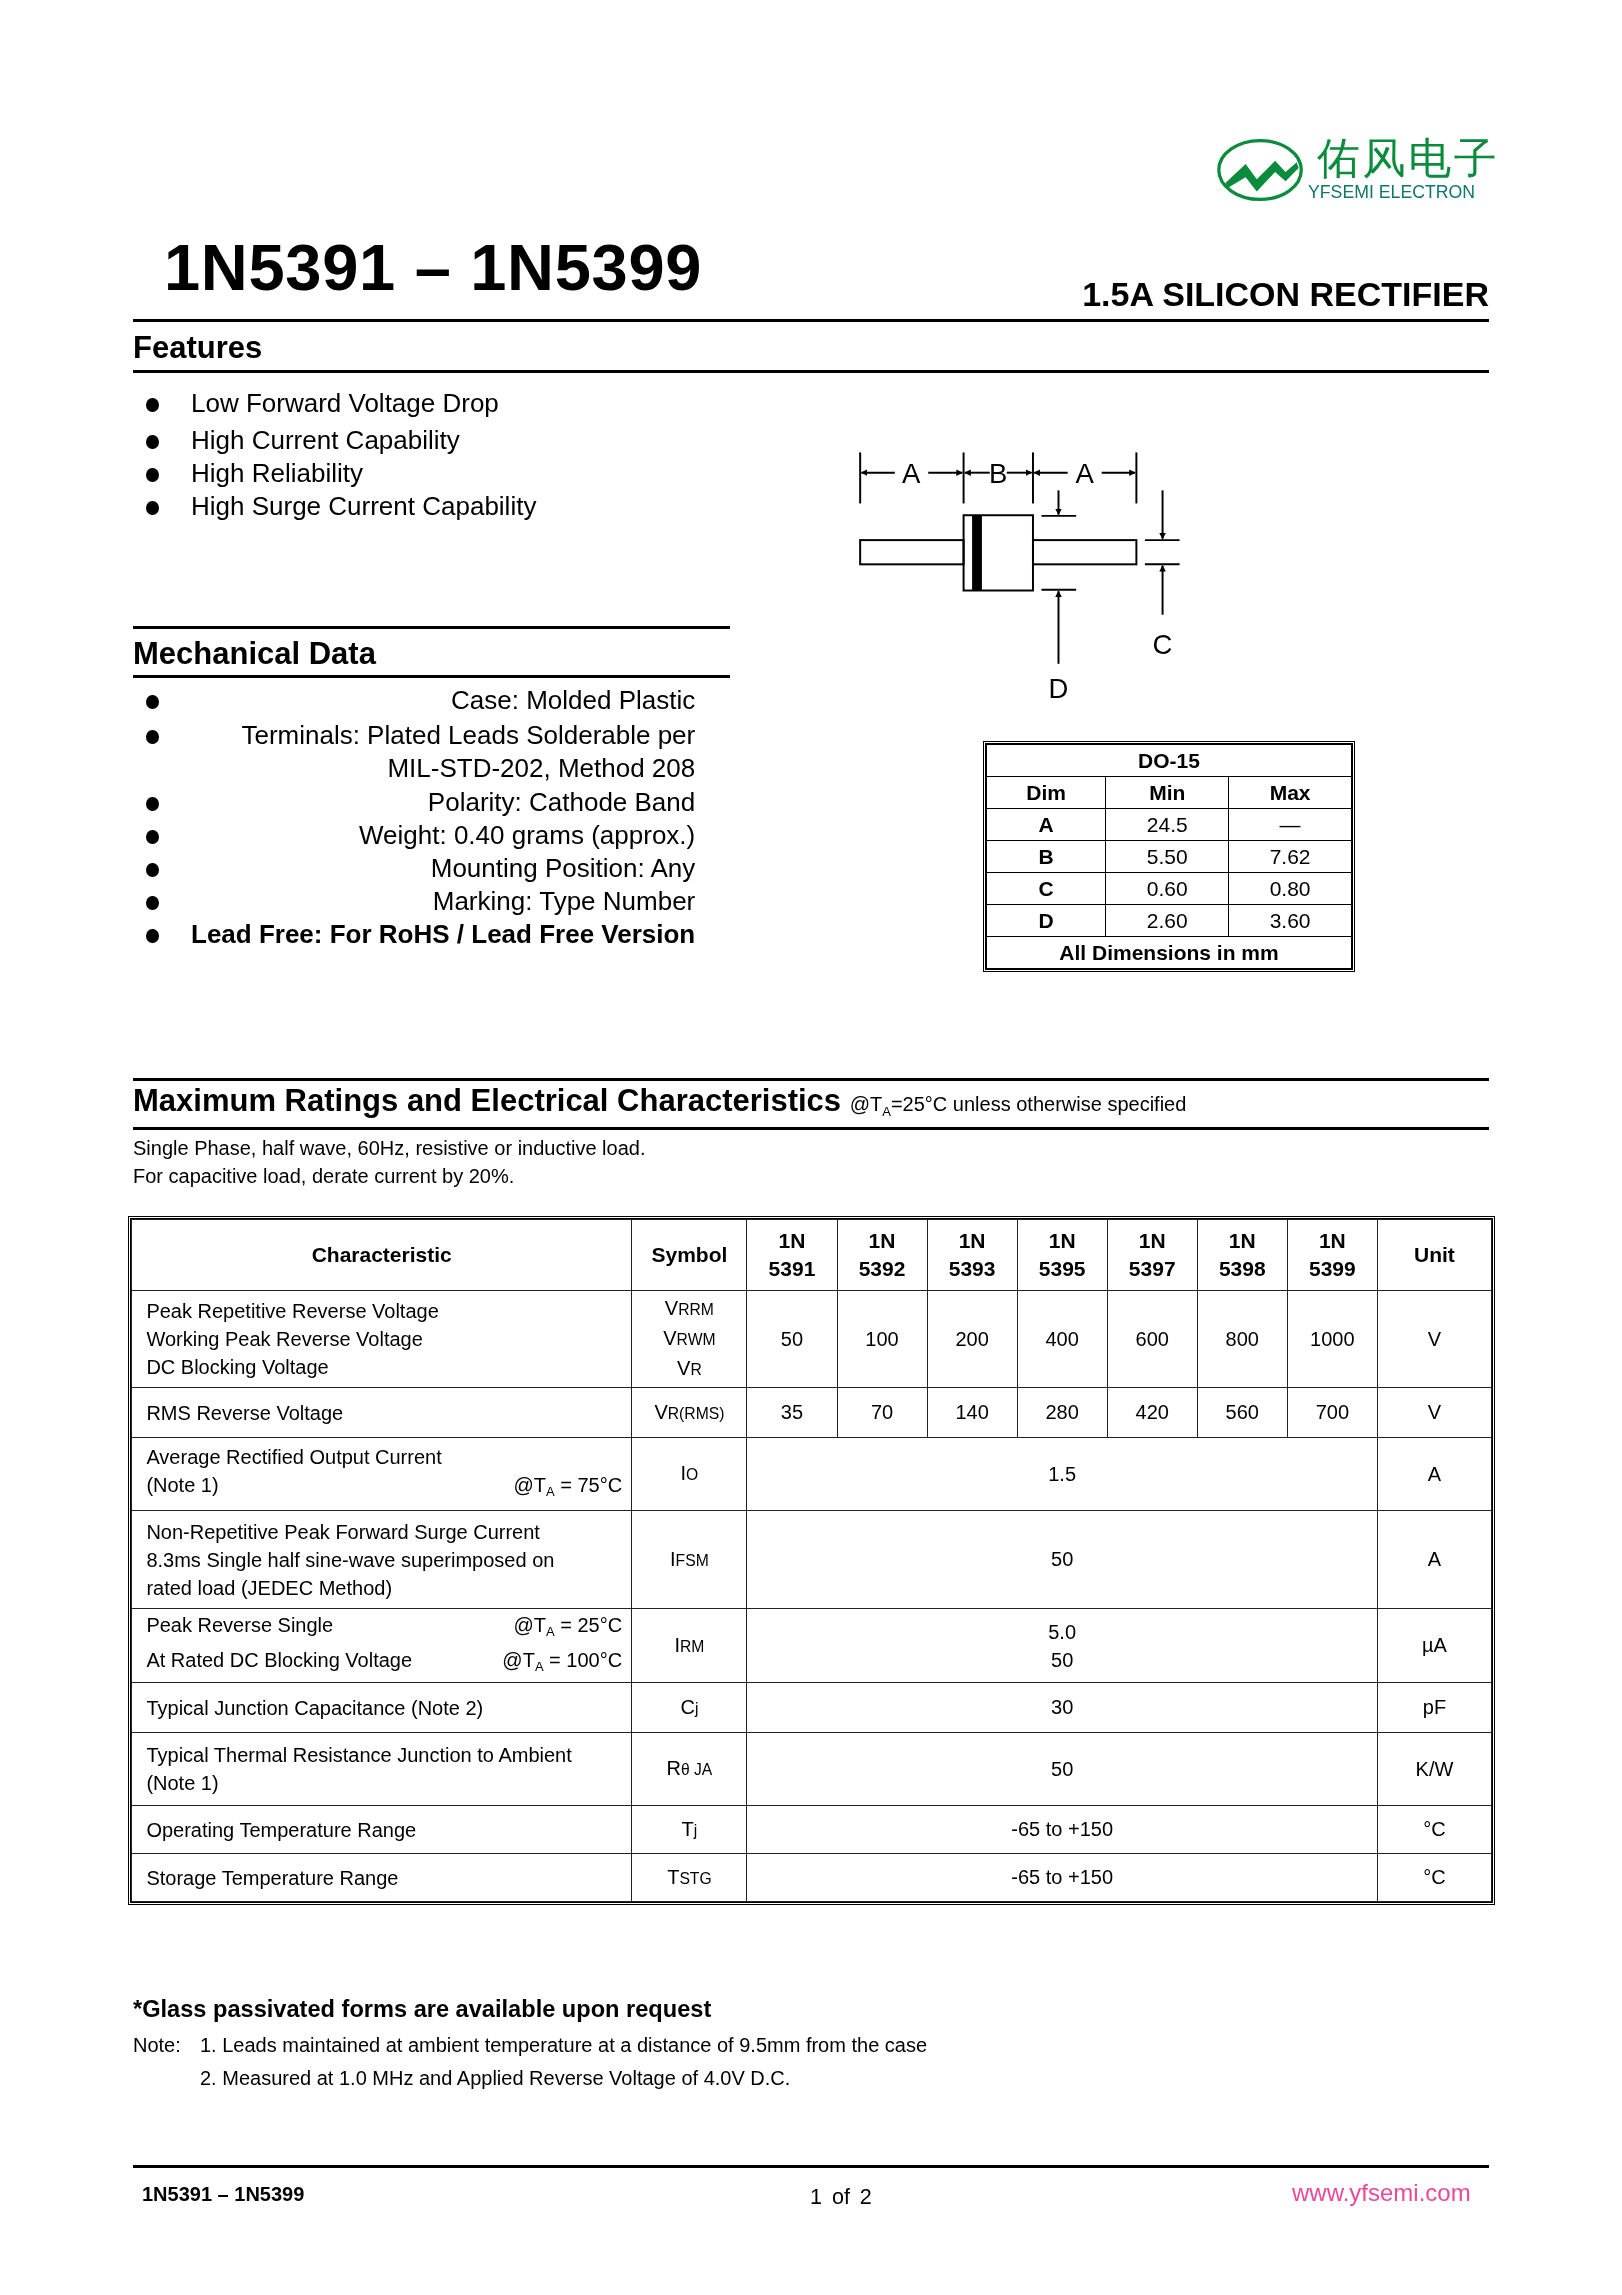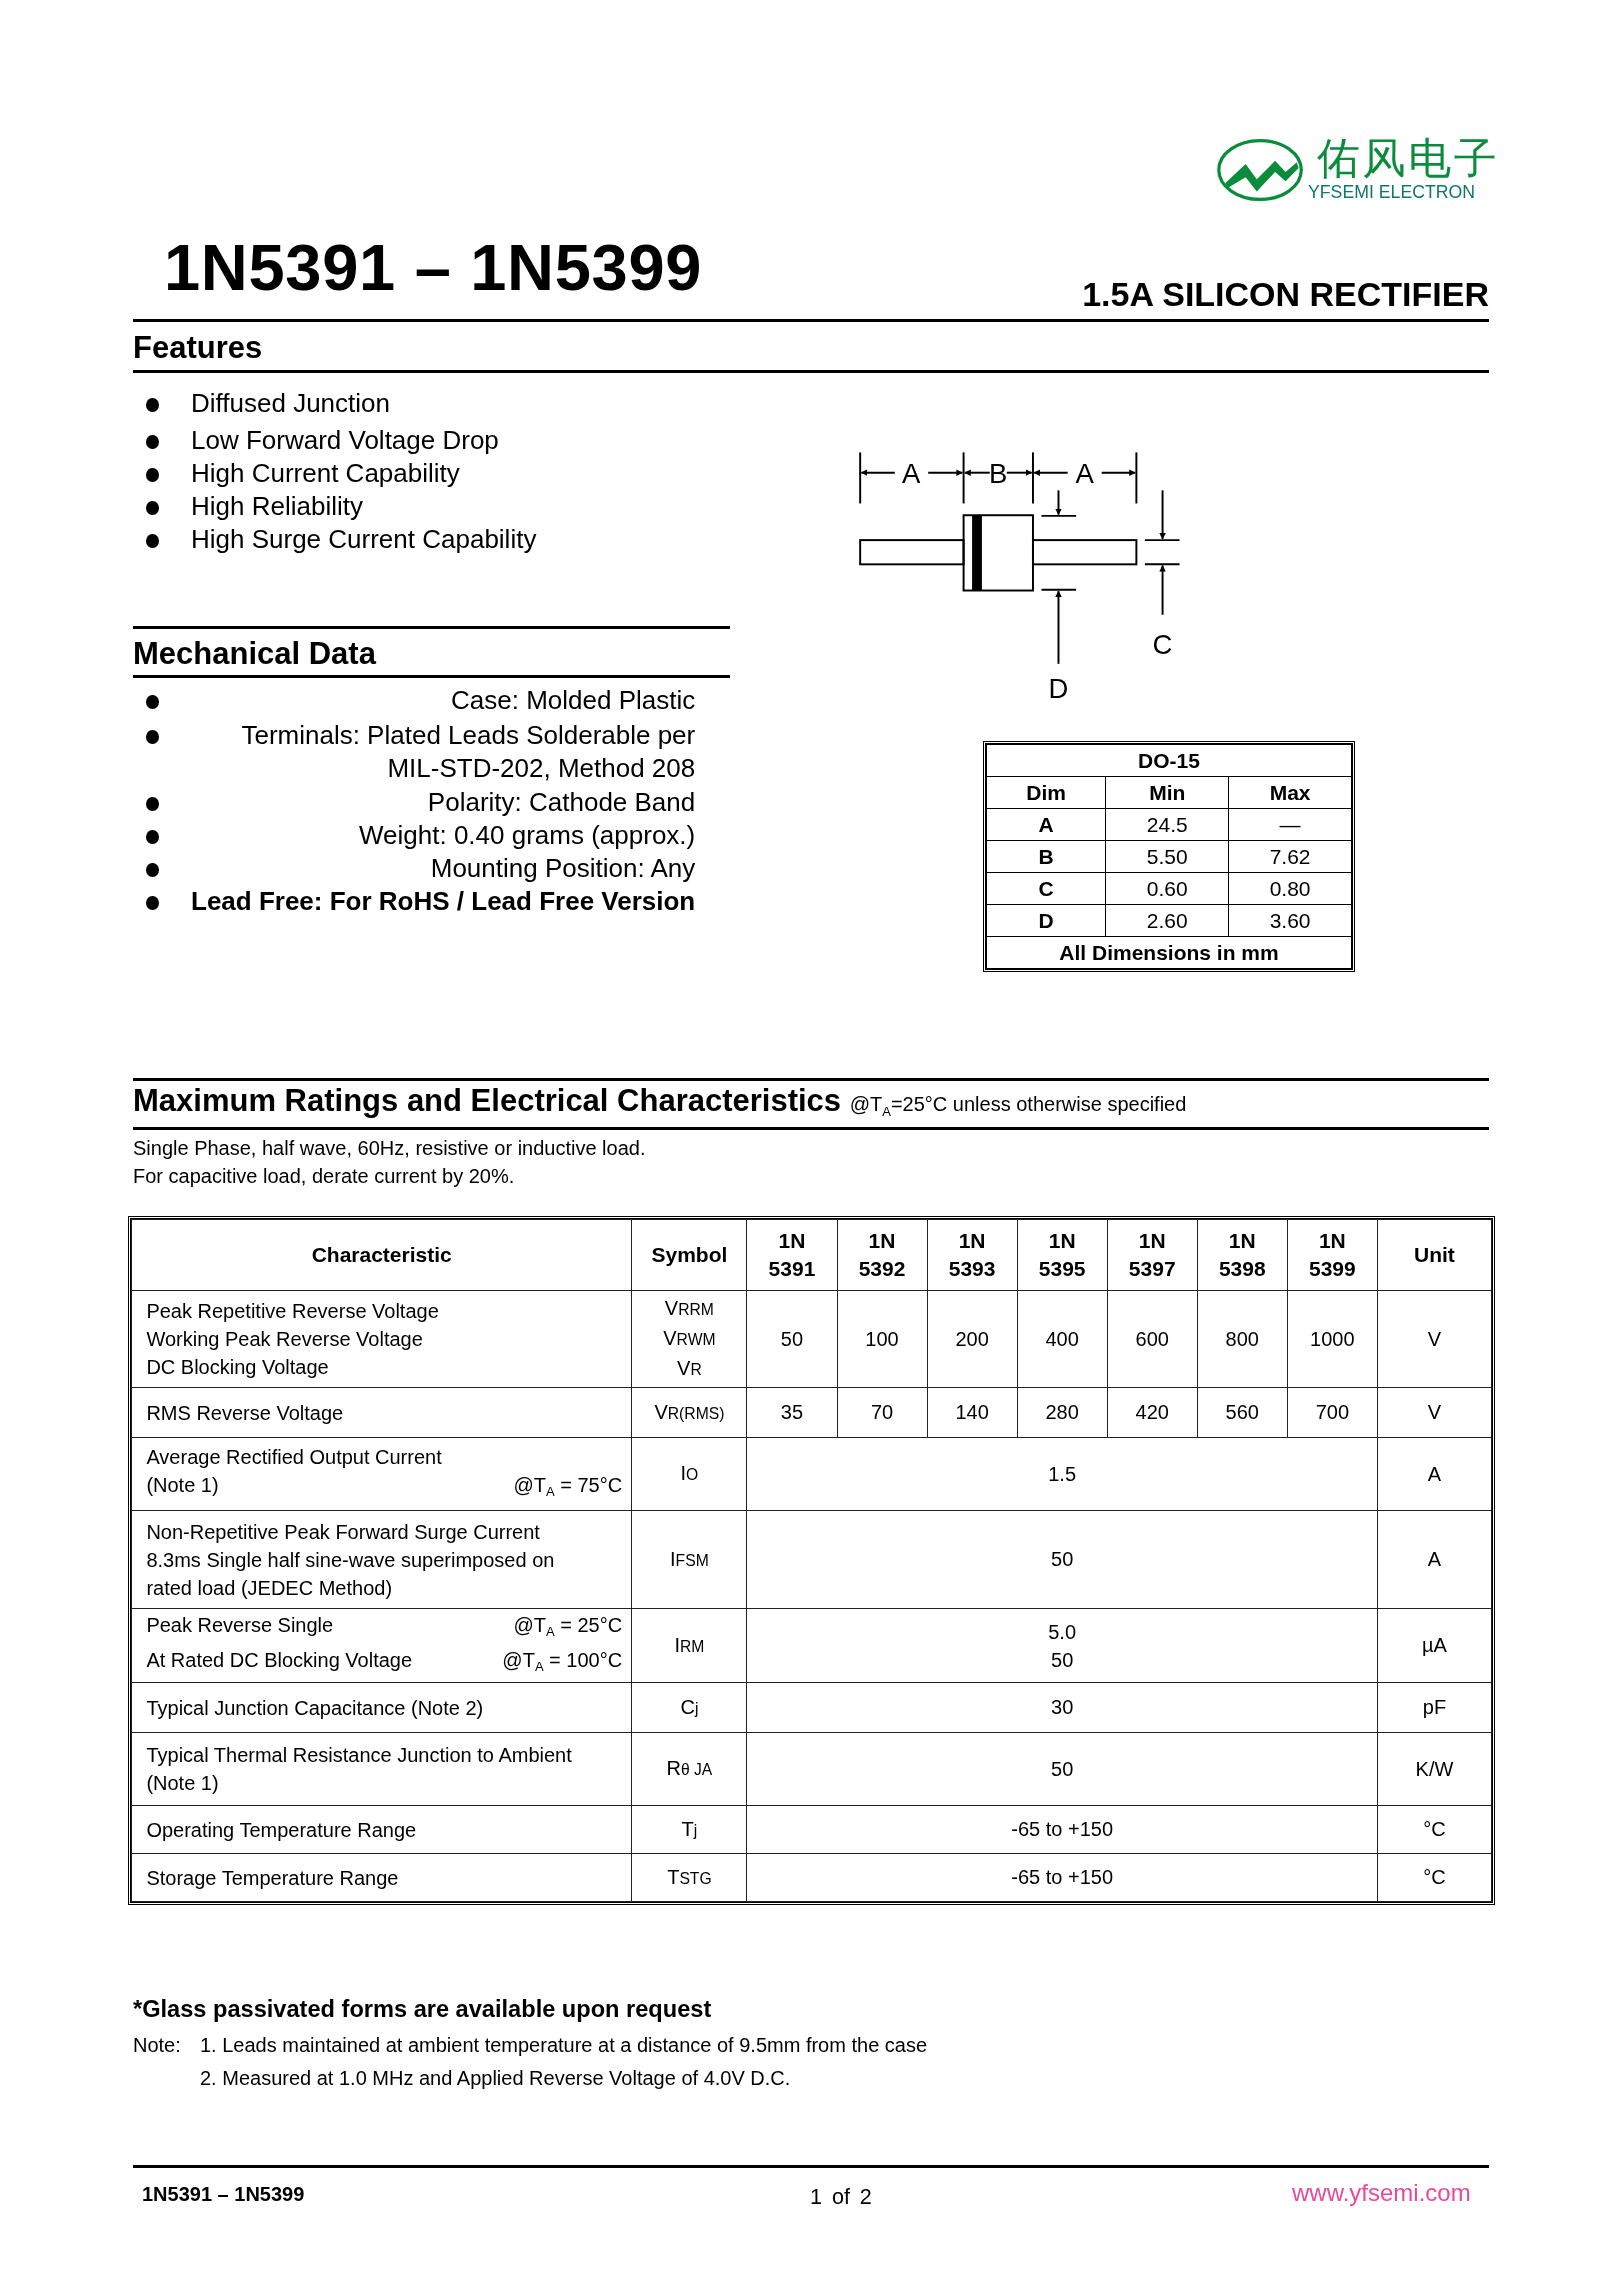--- a/index.html
+++ b/index.html
@@ -79,37 +79,37 @@
 </div>
 
 <div id="part-title" class="abs">1N5391 – 1N5399</div>
 <div id="subtitle" class="abs">1.5A SILICON RECTIFIER</div>
 
 <div class="rule" style="left:133px;top:319px;width:1356px;height:3.3px;"></div>
 <div class="section-head" style="left:133px;top:330px;">Features</div>
 <div class="rule" style="left:133px;top:370px;width:1356px;height:3.3px;"></div>
 
 <ul id="features-list" class="bullets" style="left:133px;top:387px;">
-  <li><span class="dot"></span><span>Diffused Junction</span></li>
   <li><span class="dot"></span><span>Low Forward Voltage Drop</span></li>
   <li><span class="dot"></span><span>High Current Capability</span></li>
   <li><span class="dot"></span><span>High Reliability</span></li>
   <li><span class="dot"></span><span>High Surge Current Capability</span></li>
 </ul>
 
 <div class="rule" style="left:133px;top:626px;width:597px;height:3.3px;"></div>
 <div class="section-head" style="left:133px;top:636px;">Mechanical Data</div>
 <div class="rule" style="left:133px;top:675px;width:597px;height:3.3px;"></div>
 
 <ul id="mech-list" class="bullets" style="left:133px;top:684px;text-align:right;">
   <li style="height:35px"><span class="dot"></span><span>Case: Molded Plastic</span></li>
   <li style="height:67px"><span class="dot"></span><span>Terminals: Plated Leads Solderable per</span><br><span>MIL-STD-202, Method 208</span></li>
   <li style="height:33px"><span class="dot"></span><span>Polarity: Cathode Band</span></li>
   <li style="height:33px"><span class="dot"></span><span>Weight: 0.40 grams (approx.)</span></li>
   <li style="height:33px"><span class="dot"></span><span>Mounting Position: Any</span></li>
+  <li style="height:33px"><span class="dot"></span><span>Marking: Type Number</span></li>
   <li class="bold" style="height:33px"><span class="dot"></span><span>Lead Free: For RoHS / Lead Free Version</span></li>
 </ul>
 
 <svg id="diagram" class="abs" viewBox="0 0 990 440">
   <defs>
     <marker id="arr" markerWidth="10" markerHeight="10" refX="9" refY="5" orient="auto" markerUnits="userSpaceOnUse" viewBox="0 0 10 10">
       <path d="M0,0 L10,5 L0,10 z" fill="#000"></path>
     </marker>
   </defs>
   <g stroke="#000" stroke-width="3" fill="none">

